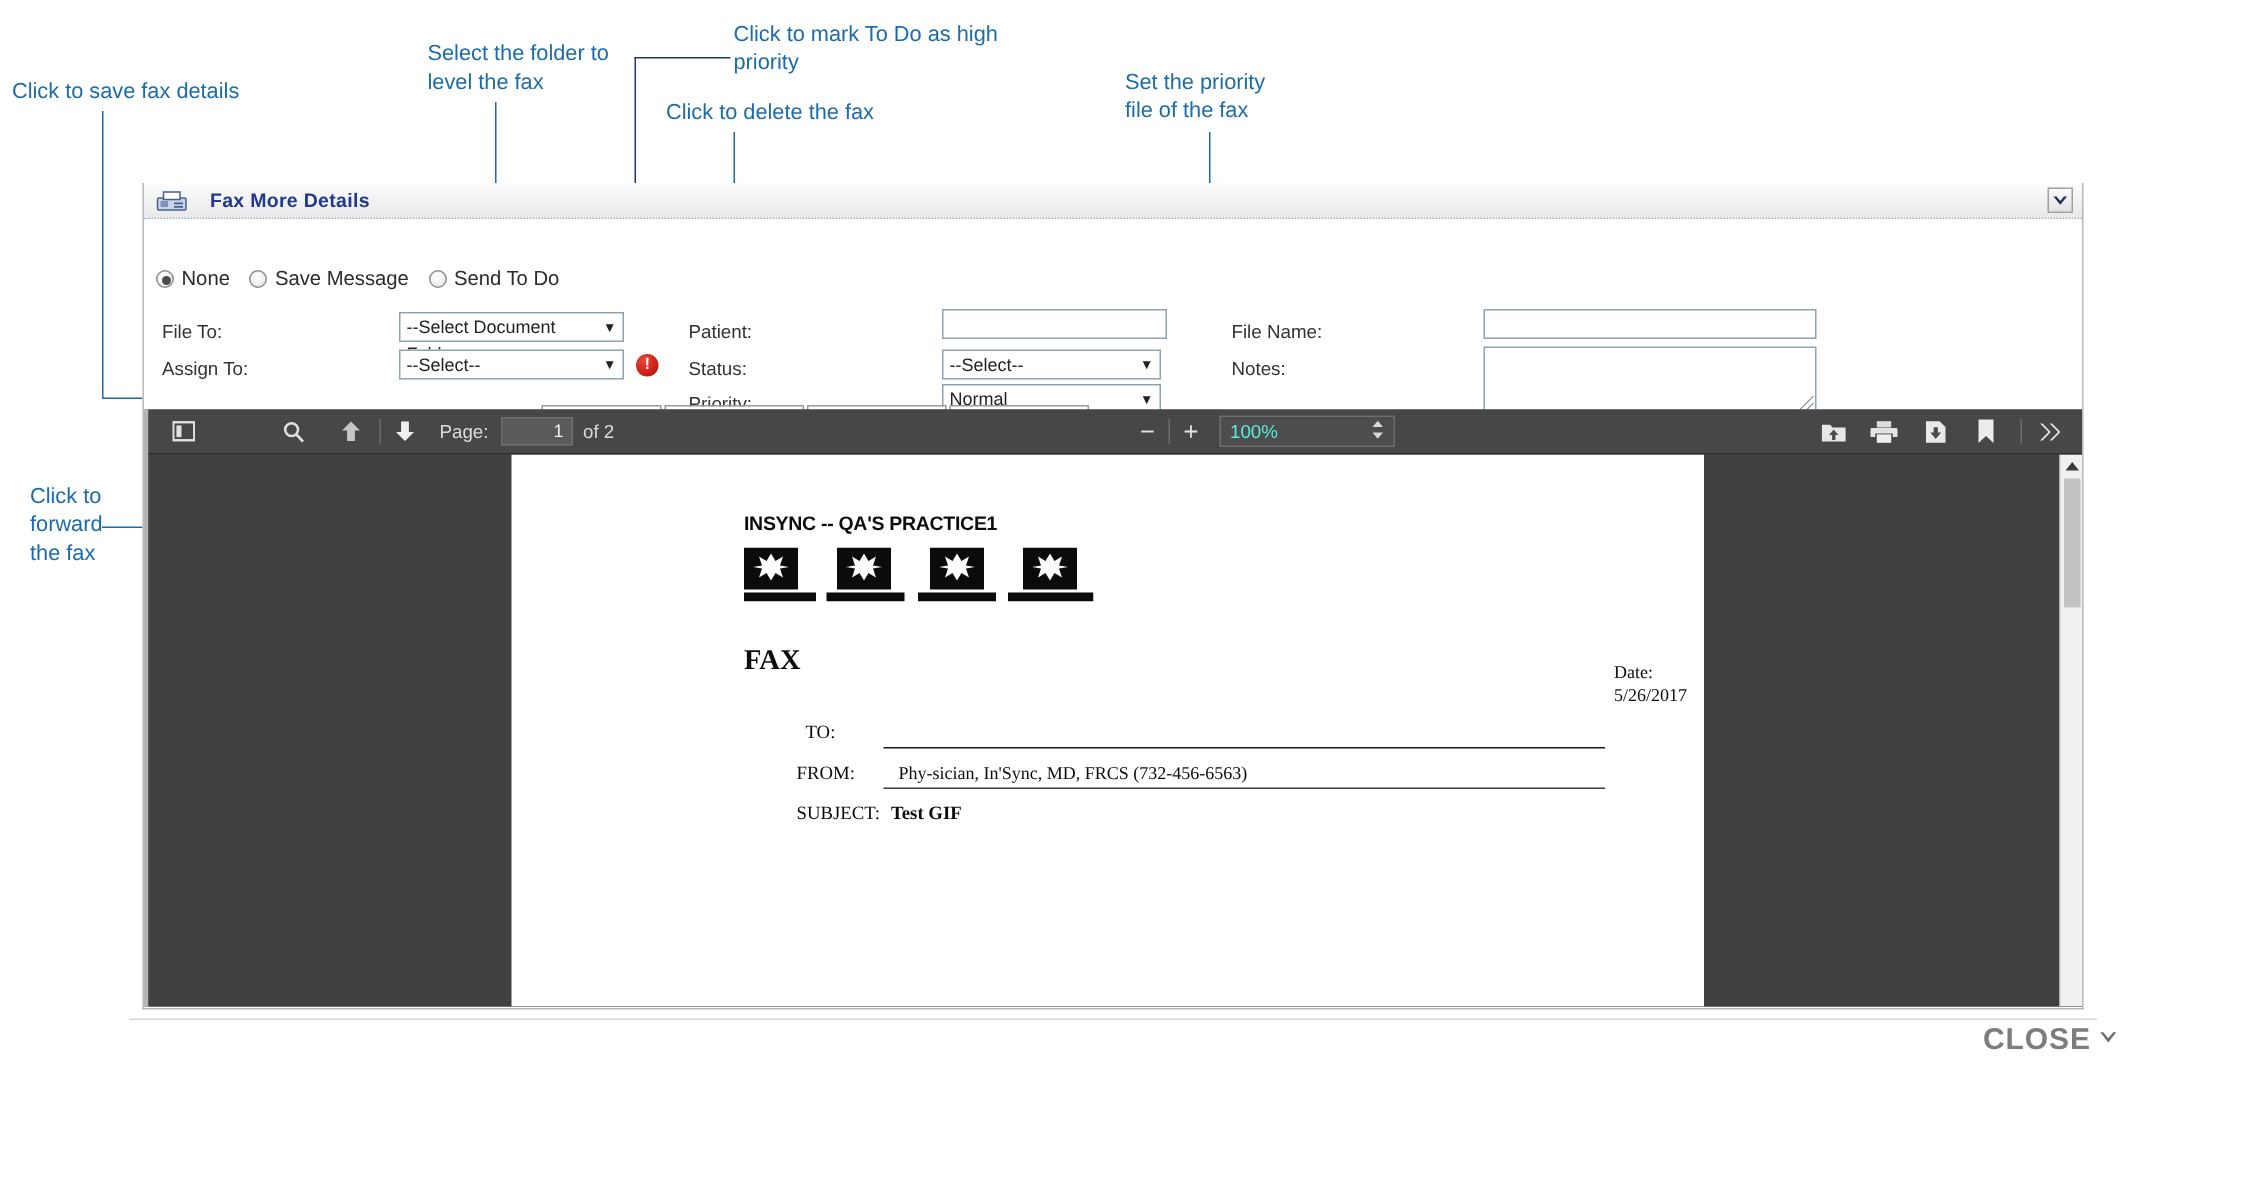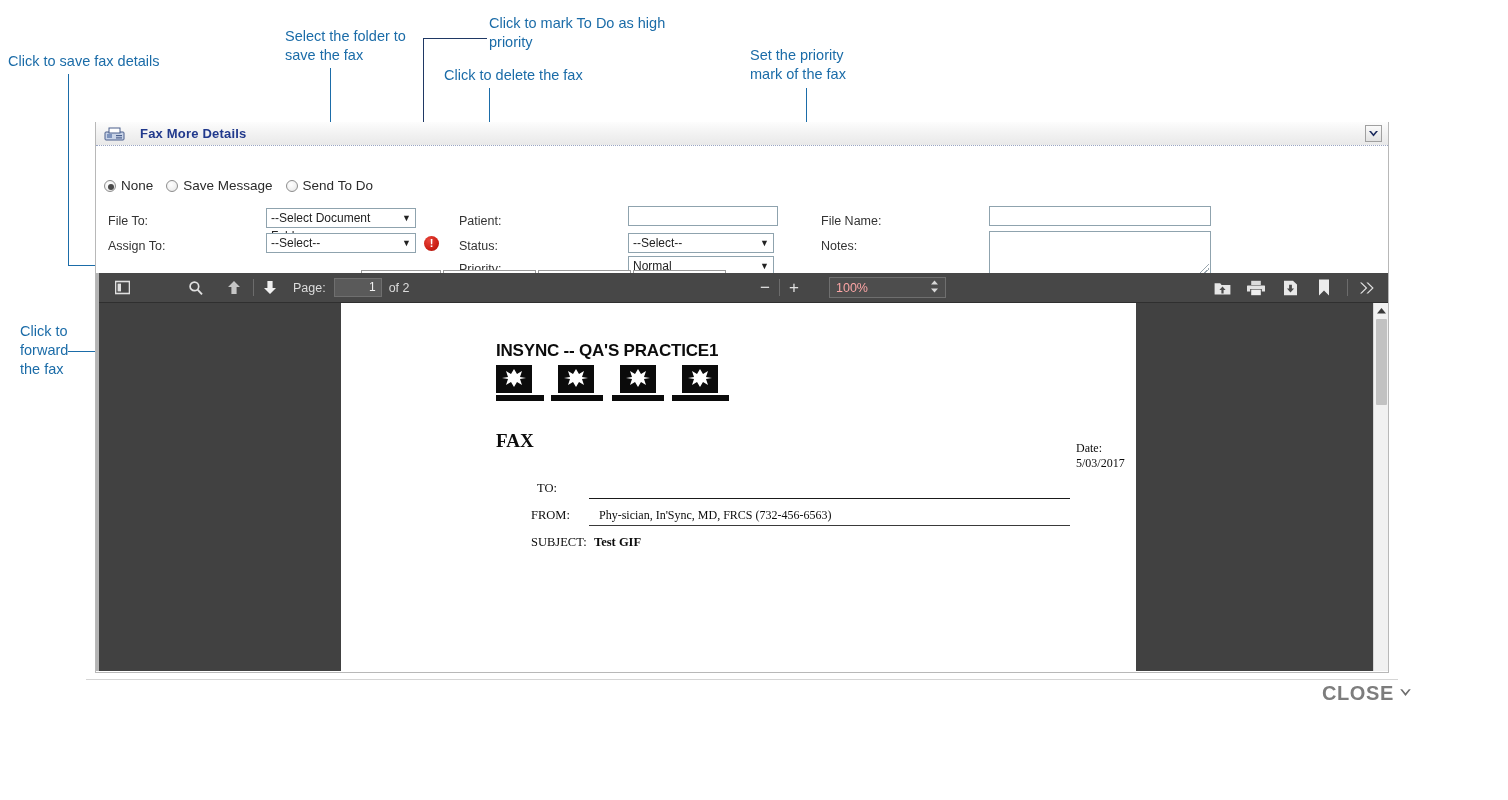--- a/index.html
+++ b/index.html
@@ -157,23 +157,23 @@
   #pg-input {
     width: 48px; height: 19px; background: #5a5a5a;
     border: 1px solid #6f6f6f; color: #f1f1f1;
     text-align: right; font-size: 12px; padding-right: 5px;
     line-height: 17px; font-family: "Liberation Sans", sans-serif;
   }
   #pg-of { margin-left: 7px; color: #dcdcdc; font-size: 12.5px; }
   #zoom-group { position: absolute; left: 655px; display: flex; align-items: center; }
   .zbtn { width: 22px; text-align: center; color: #e0e0e0; font-size: 17px; cursor: pointer; user-select:none;}
   #zoom-select {
-    width: 117px; height: 21px; margin-left: 24px;
+    width: 117px; height: 21px; margin-left: 8px;
     background: #4d4d4d; border: 1px solid #6f6f6f;
-    color: #fca5a5; font-size: 12.5px;
+    color: #5eead4; font-size: 12.5px;
     display: flex; align-items: center; justify-content: space-between;
     padding: 0 6px; cursor: pointer;
   }
   #right-tools { position: absolute; right: 8px; display: flex; align-items: center; }
 
   #pdf-body { position: relative; height: 368px; background: #414141; overflow: hidden; }
   #page-sheet {
     position: absolute; left: 242px; top: 0px;
     width: 795px; height: 368px; background: #ffffff;
   }
@@ -187,21 +187,21 @@
   #vscroll .sb-thumb {
     position: absolute; top: 16px; left: 2px; width: 11px; height: 86px;
     background: #c2c2c2; border-radius: 1px;
   }
 
   
   .fx { position: absolute; font-family: "Liberation Serif", serif; color: #0c0c0c; }
   #fx-practice {
     left: 155px; top: 38px;
     font-family: "Liberation Sans", sans-serif;
-    font-weight: bold; font-size: 17px; letter-spacing: -0.2px;
+    font-weight: bold; font-size: 13px; letter-spacing: -0.2px;
     white-space: nowrap;
   }
   #fx-barcode { position: absolute; left: 155px; top: 62px; }
   #fx-addr {
     left: 405px; top: 7px; font-size: 12.5px; line-height: 18.4px;
     white-space: pre-line;
   }
   #fx-faxword { left: 155px; top: 127px; font-weight: bold; font-size: 19px; }
   #fx-date { left: 735px; top: 138px; font-size: 12px; }
   .fx-row-label { font-size: 12.5px; }
@@ -228,33 +228,33 @@
 </head>
 <body>
 
 <div id="root">
 
   <div class="anno" style="left:8px; top:52px;">Click to save fax details</div>
   <div class="leader leader-v" style="left:68px; top:74px; height:192px;"></div>
   <div class="leader leader-h" style="left:68px; top:265px; width:199px;"></div>
 
   <div class="anno" style="left:285px; top:27px;">Select the folder to
-save the fax</div>
+level the fax</div>
   <div class="leader leader-v" style="left:330px; top:68px; height:124px;"></div>
 
   <div class="anno" style="left:489px; top:14px;">Click to mark To Do as high
 priority</div>
   <div class="leader leader-h leader-dark" style="left:423px; top:38px; width:64px;"></div>
   <div class="leader leader-v leader-dark" style="left:423px; top:38px; height:176px;"></div>
 
   <div class="anno" style="left:444px; top:66px;">Click to delete the fax</div>
   <div class="leader leader-v" style="left:489px; top:88px; height:168px;"></div>
 
   <div class="anno" style="left:750px; top:46px;">Set the priority
-mark of the fax</div>
+file of the fax</div>
   <div class="leader leader-v" style="left:806px; top:88px; height:159px;"></div>
   <div class="leader leader-h" style="left:772px; top:246px; width:35px;"></div>
 
   <div class="anno" style="left:20px; top:322px;">Click to
 forward
 the fax</div>
   <div class="leader leader-h" style="left:68px; top:351px; width:332px;"></div>
   <div class="leader leader-v" style="left:399px; top:266px; height:86px;"></div>
 
   <div id="panel">
@@ -438,21 +438,21 @@
               <g fill="#ffffff">
                 <path d="M18 4 l3 5 l5 -3 l-2 6 l6 1 l-6 1 l2 6 l-5 -3 l-3 5 l-3 -5 l-5 3 l2 -6 l-6 -1 l6 -1 l-2 -6 l5 3 z"></path>
                 <path d="M80 4 l3 5 l5 -3 l-2 6 l6 1 l-6 1 l2 6 l-5 -3 l-3 5 l-3 -5 l-5 3 l2 -6 l-6 -1 l6 -1 l-2 -6 l5 3 z"></path>
                 <path d="M142 4 l3 5 l5 -3 l-2 6 l6 1 l-6 1 l2 6 l-5 -3 l-3 5 l-3 -5 l-5 3 l2 -6 l-6 -1 l6 -1 l-2 -6 l5 3 z"></path>
                 <path d="M204 4 l3 5 l5 -3 l-2 6 l6 1 l-6 1 l2 6 l-5 -3 l-3 5 l-3 -5 l-5 3 l2 -6 l-6 -1 l6 -1 l-2 -6 l5 3 z"></path>
               </g>
             </svg>
           </div>
 
           <div class="fx" id="fx-faxword">FAX</div>
-          <div class="fx" id="fx-date">Date: 5/03/2017</div>
+          <div class="fx" id="fx-date">Date: 5/26/2017</div>
 
           <div class="fx fx-row-label" id="fx-to-l">TO:</div>
           <div class="fx-line" id="fx-line1"></div>
 
           <div class="fx fx-row-label" id="fx-from-l">FROM:</div>
           <div class="fx" id="fx-from-v">Phy-sician, In'Sync, MD, FRCS (732-456-6563)</div>
           <div class="fx-line" id="fx-line2"></div>
 
           <div class="fx fx-row-label" id="fx-subj-l">SUBJECT:</div>
           <div class="fx" id="fx-subj-v">Test GIF</div>

